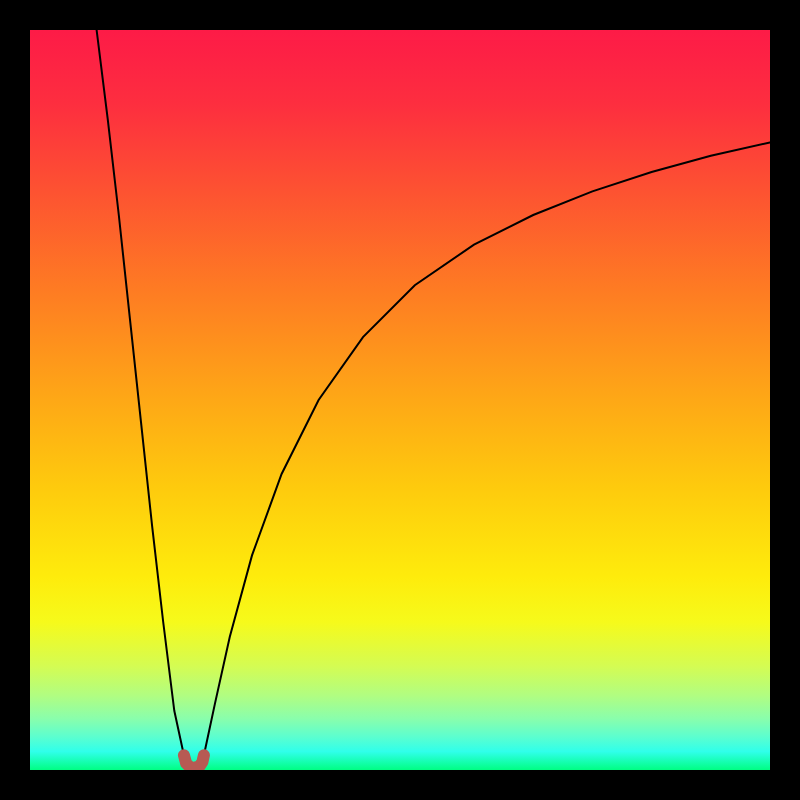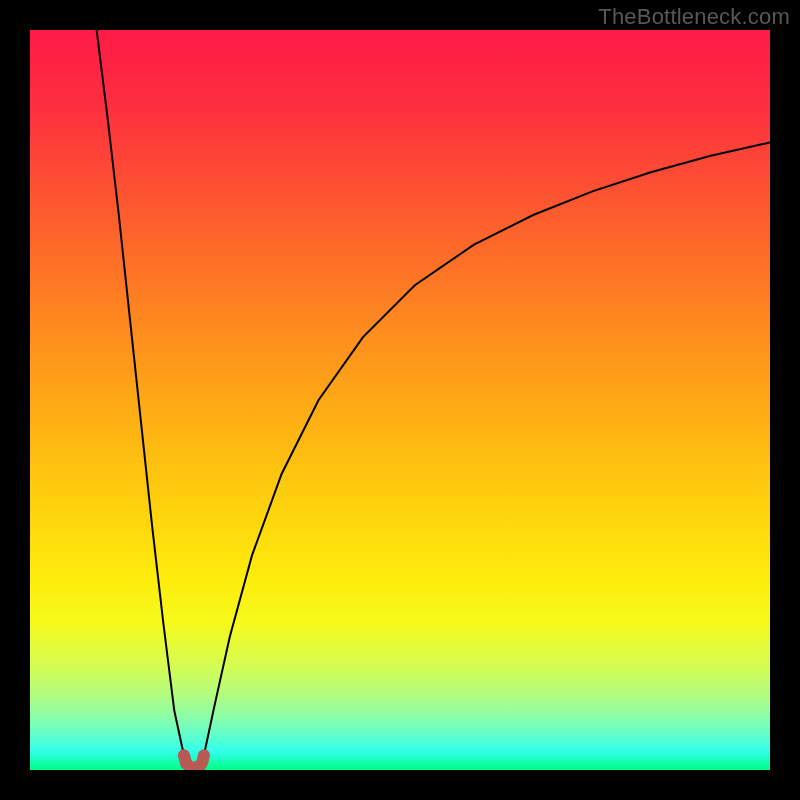--- a/index.html
+++ b/index.html
@@ -72,14 +72,13 @@
       <rect x="0" y="0" width="740" height="740" fill="url(#bg-grad)"></rect>
     </svg>
 
     <svg class="curve" viewBox="0 0 740 740" preserveAspectRatio="none">
       <path id="left-branch" fill="none" stroke-width="2" stroke-linecap="round" d="M66.60 0.00 L77.70 88.80 L88.80 185.00 L99.90 288.60 L111.00 392.20 L122.10 495.80 L133.20 592.00 L144.30 680.80 L153.92 725.20" stroke="#000000"></path>
       <path id="right-branch" fill="none" stroke-width="2" stroke-linecap="round" d="M173.90 725.20 L185.00 673.40 L199.80 606.80 L222.00 525.40 L251.60 444.00 L288.60 370.00 L333.00 307.10 L384.80 255.30 L444.00 214.60 L503.20 185.00 L562.40 161.32 L621.60 142.08 L680.80 125.80 L740.00 112.48" stroke="#000000"></path>
       <path id="marker-u" fill="none" stroke-width="12" stroke-linecap="round" stroke-linejoin="round" d="M153.92 725.20 L156.14 733.34 L159.84 737.04 L164.28 737.78 L169.46 736.30 L172.42 731.86 L173.90 725.20" stroke="#b75a53"></path>
     </svg>
   </div>
 
-  <div class="attribution">TheBottleneck.com</div>
 </div>
 
 </body></html>

